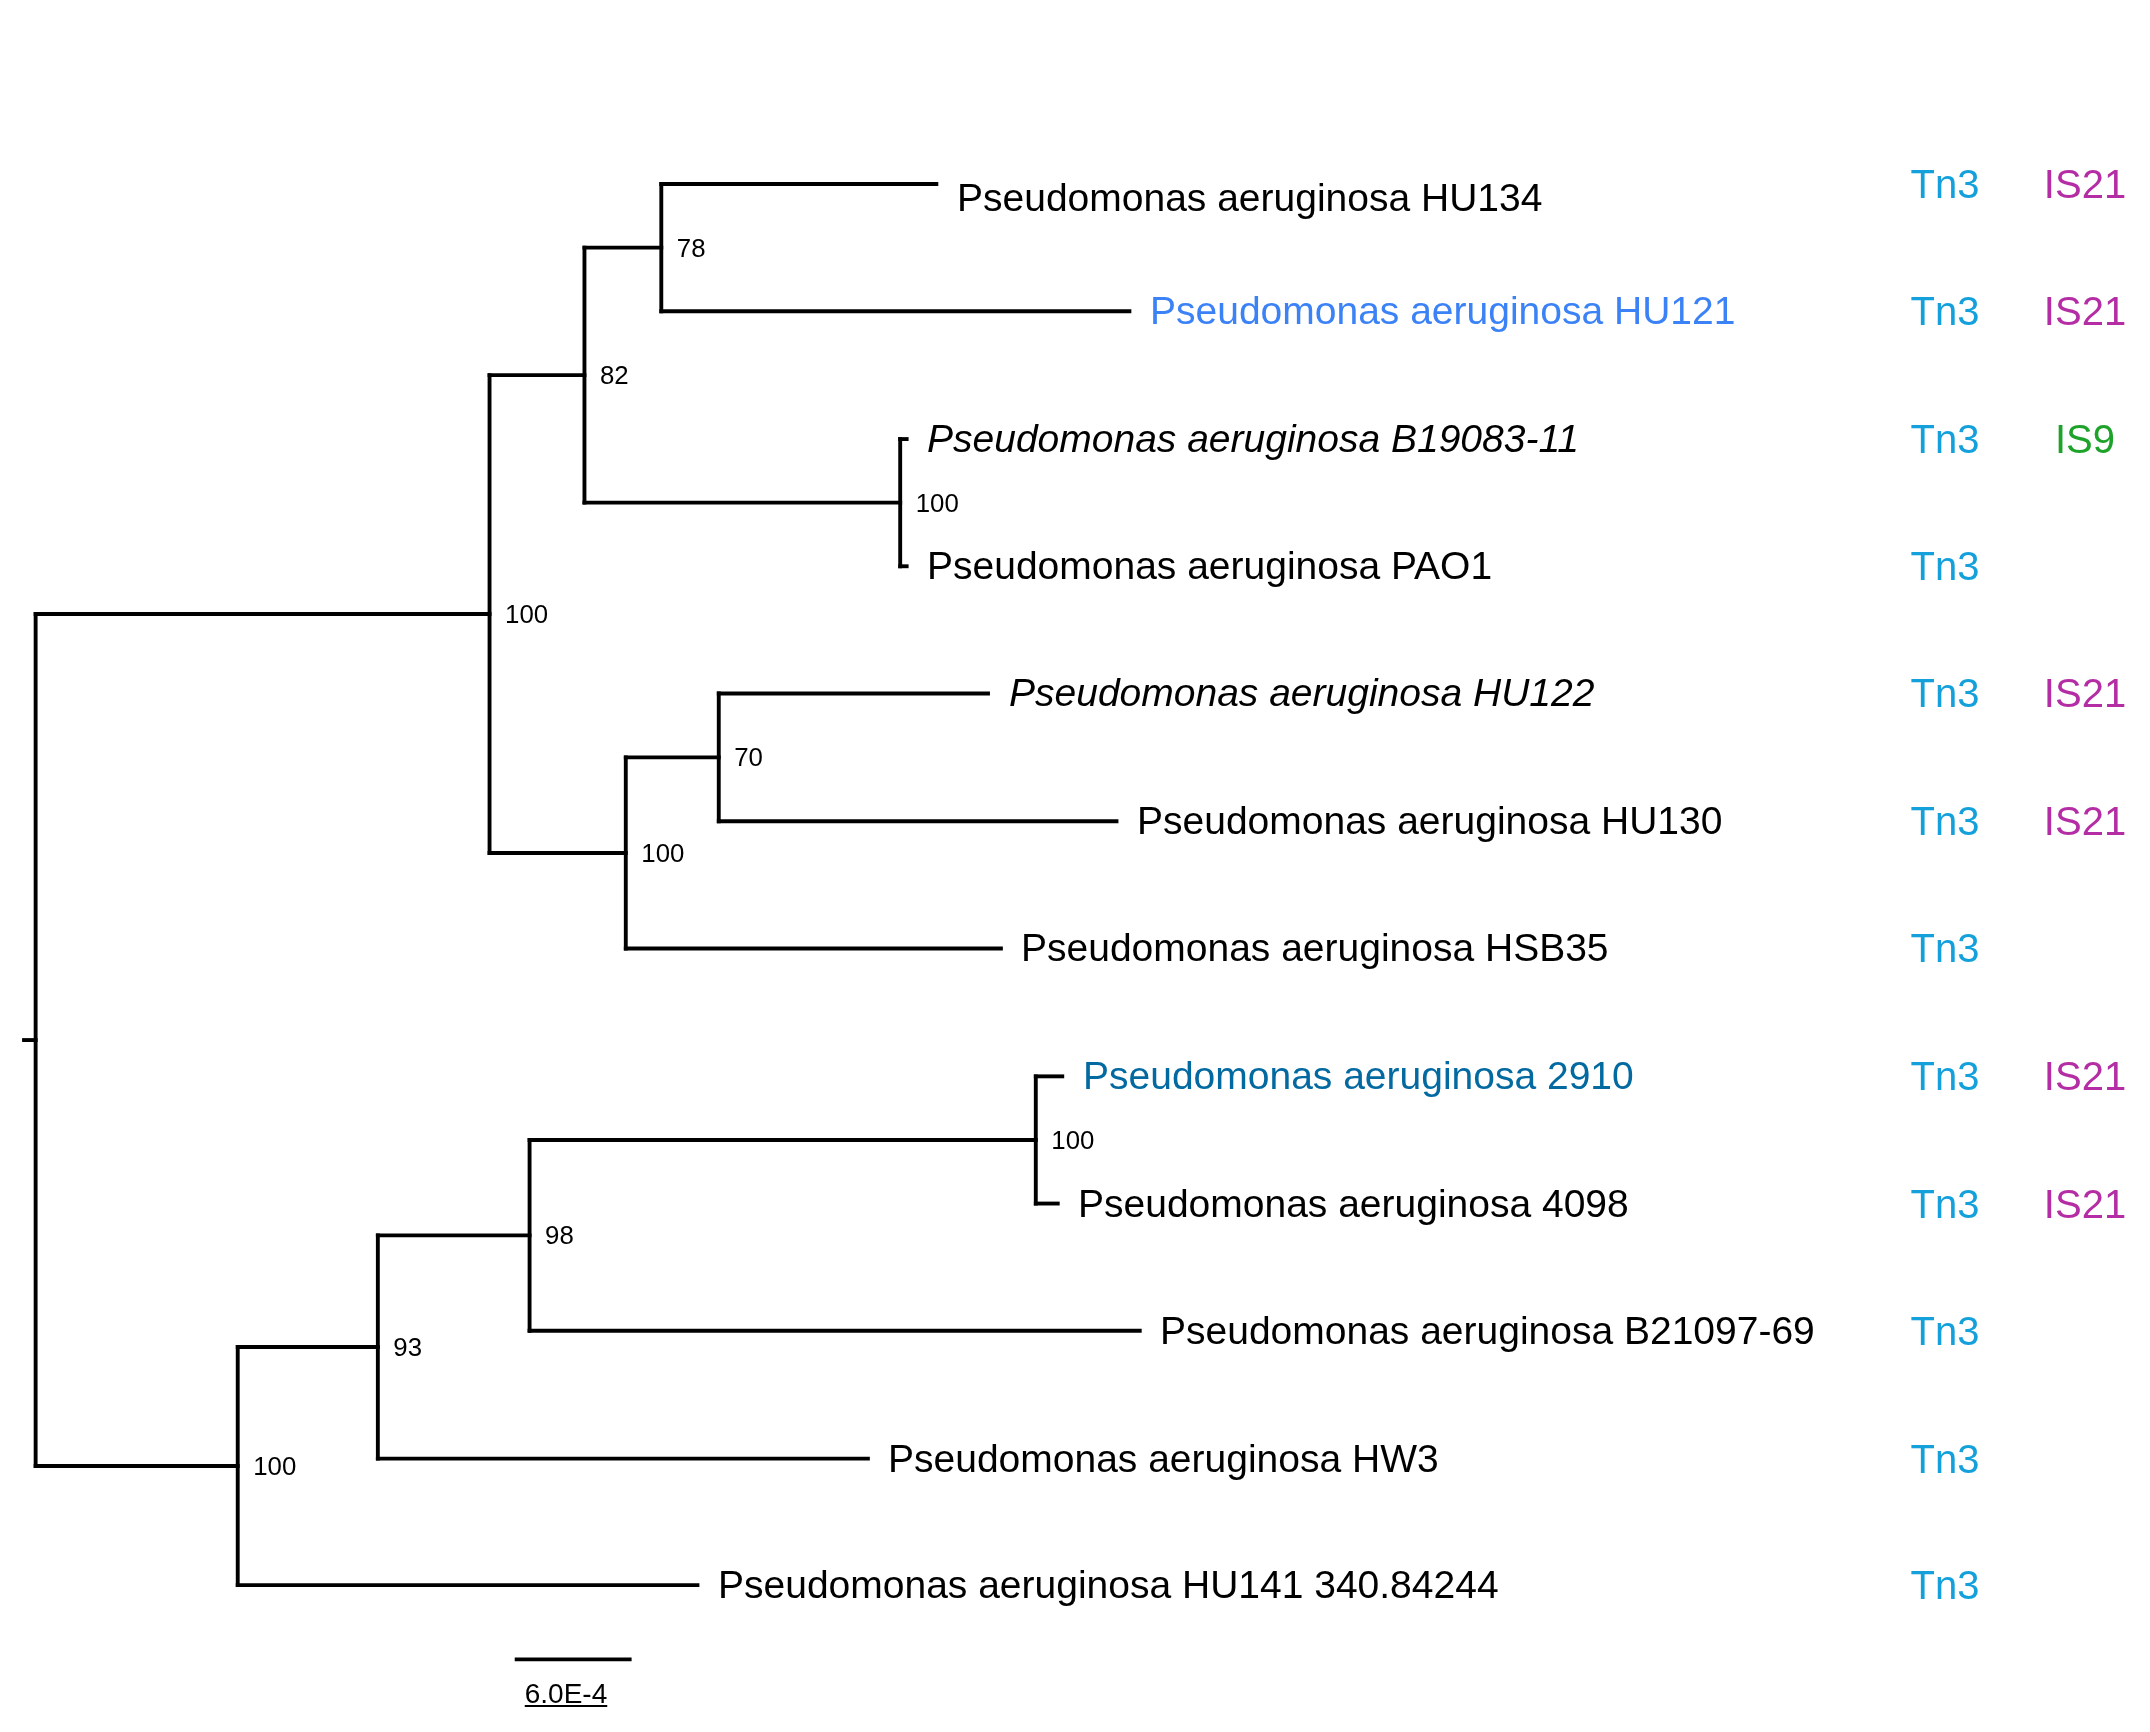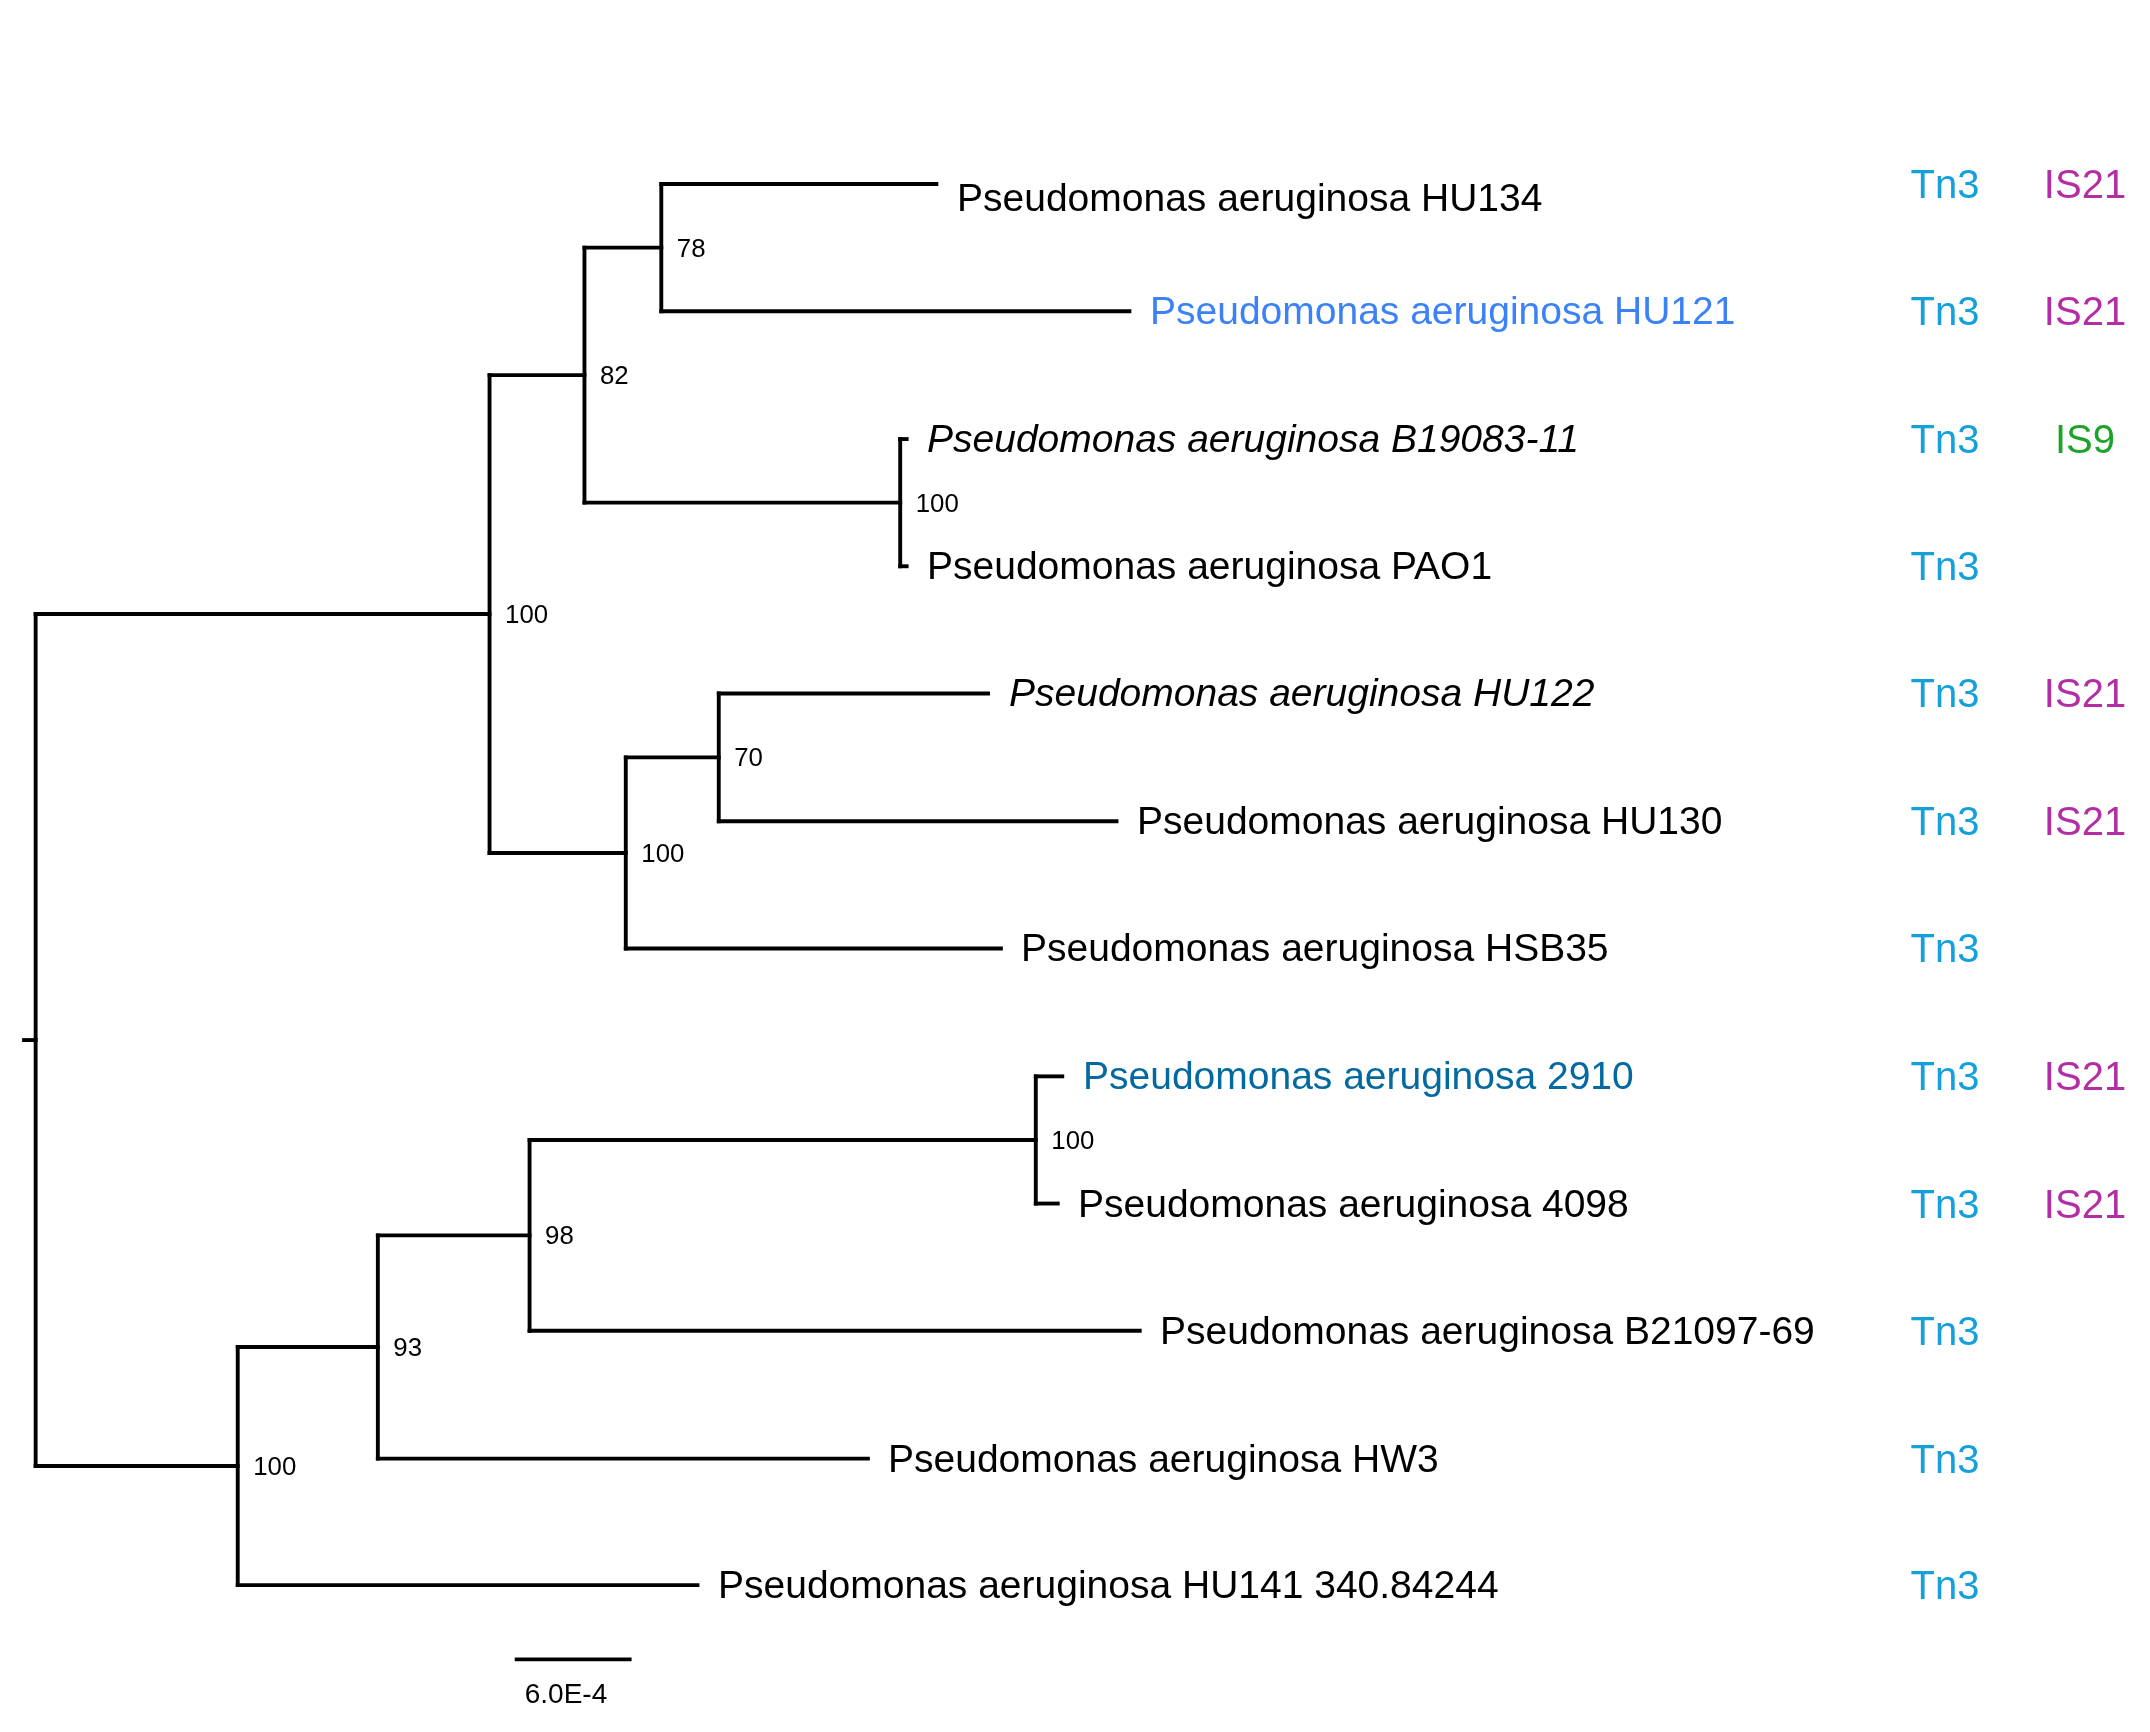--- a/index.html
+++ b/index.html
@@ -9,21 +9,21 @@
   #tree-svg line{stroke-width:6;stroke-linecap:square;}
   #tree-svg text.support{font-size:40px;font-family:"Liberation Sans",sans-serif;fill:#000000;}
   .header{position:absolute;left:2002px;top:10.3px;transform:translateX(-50%);
           text-align:center;font-weight:bold;font-size:43px;line-height:1.02;
           color:#000000;white-space:nowrap;}
   .taxon-label{position:absolute;transform:translateY(-50%);font-size:39px;
                color:#000000;white-space:nowrap;}
   .element-label{position:absolute;transform:translate(-50%,-50%);font-size:40px;
                  white-space:nowrap;}
   .scalebar-label{position:absolute;transform:translate(-50%,-50%);font-size:28px;
-                  color:#000000;white-space:nowrap;}
+                  color:#000000;white-space:nowrap;text-decoration:underline;}
 </style>
 </head>
 <body>
 
 <div class="stage">
   <svg id="tree-svg" viewBox="0 0 3331 2684" xmlns="http://www.w3.org/2000/svg">
       <line x1="1024" y1="285" x2="1450" y2="285" stroke="#000000"></line>
       <line x1="1024" y1="482" x2="1749" y2="482" stroke="#000000"></line>
       <line x1="1024" y1="285" x2="1024" y2="482" stroke="#000000"></line>
       <line x1="905" y1="383.5" x2="1024" y2="383.5" stroke="#000000"></line>

